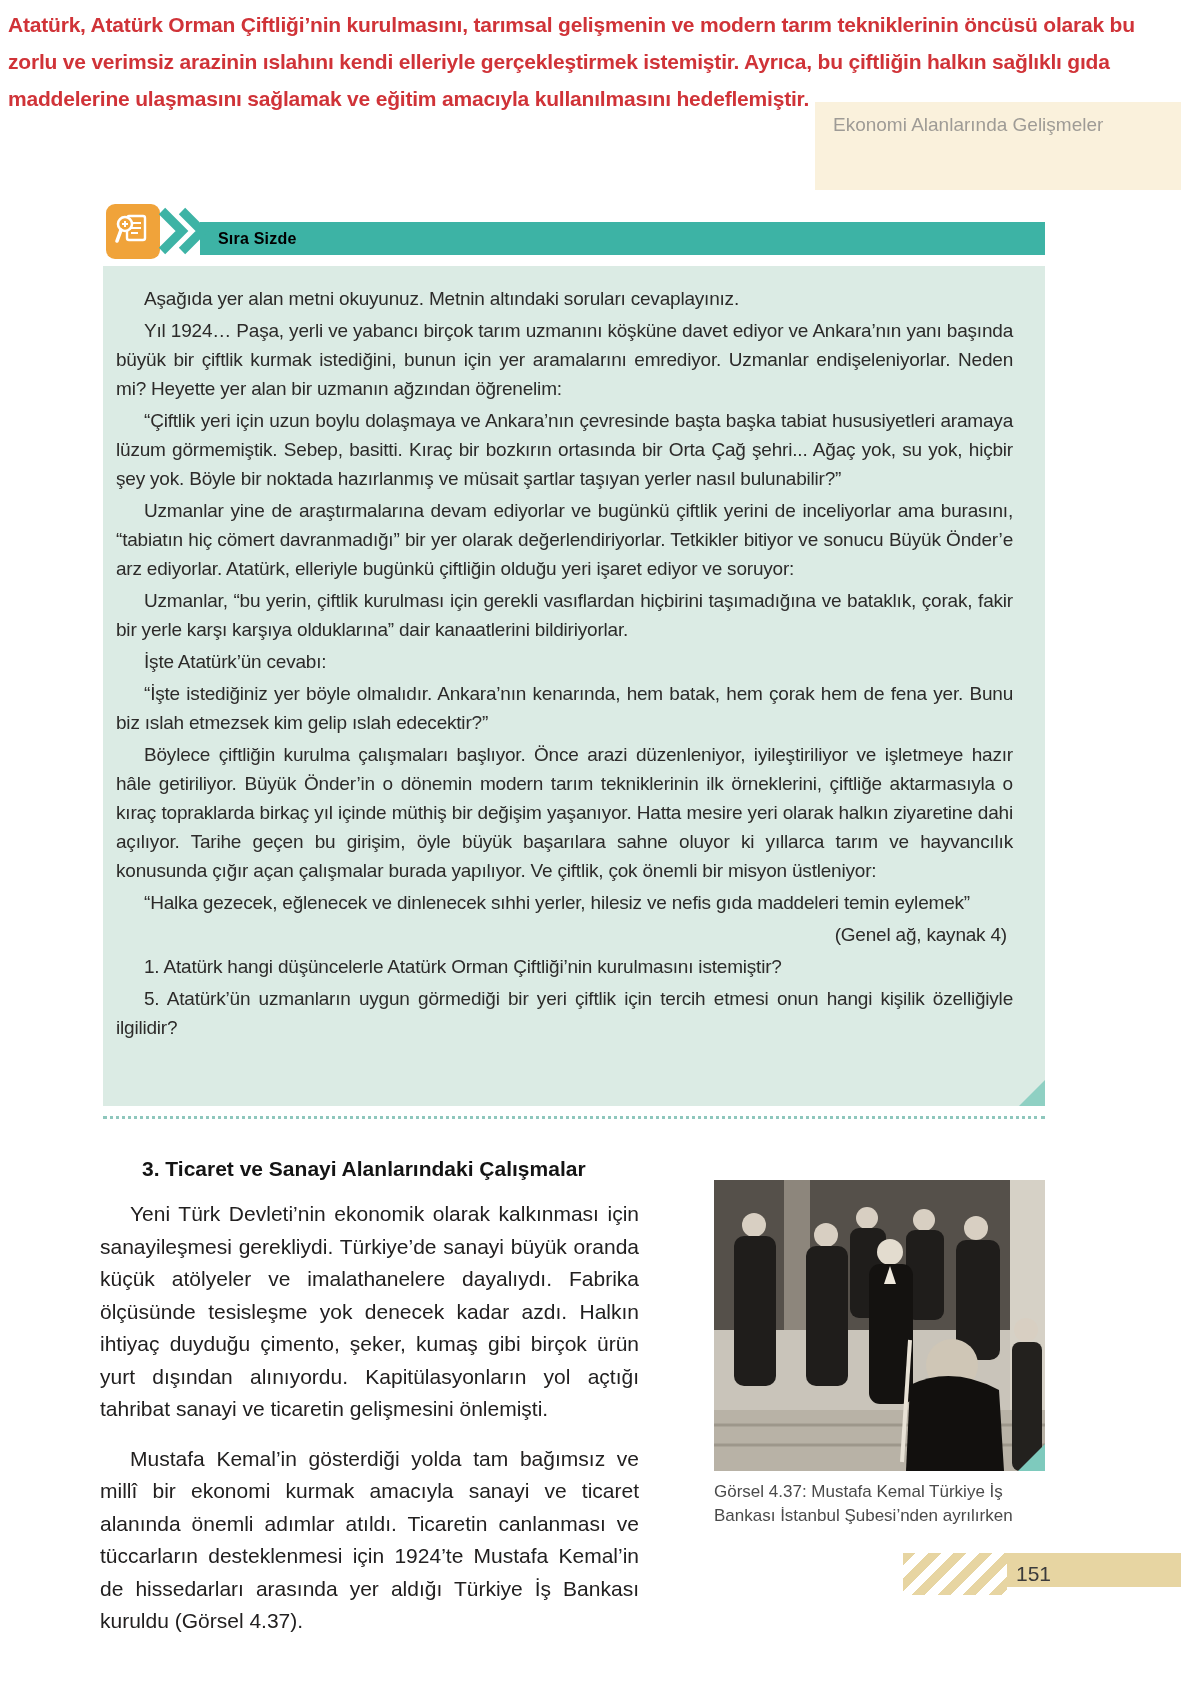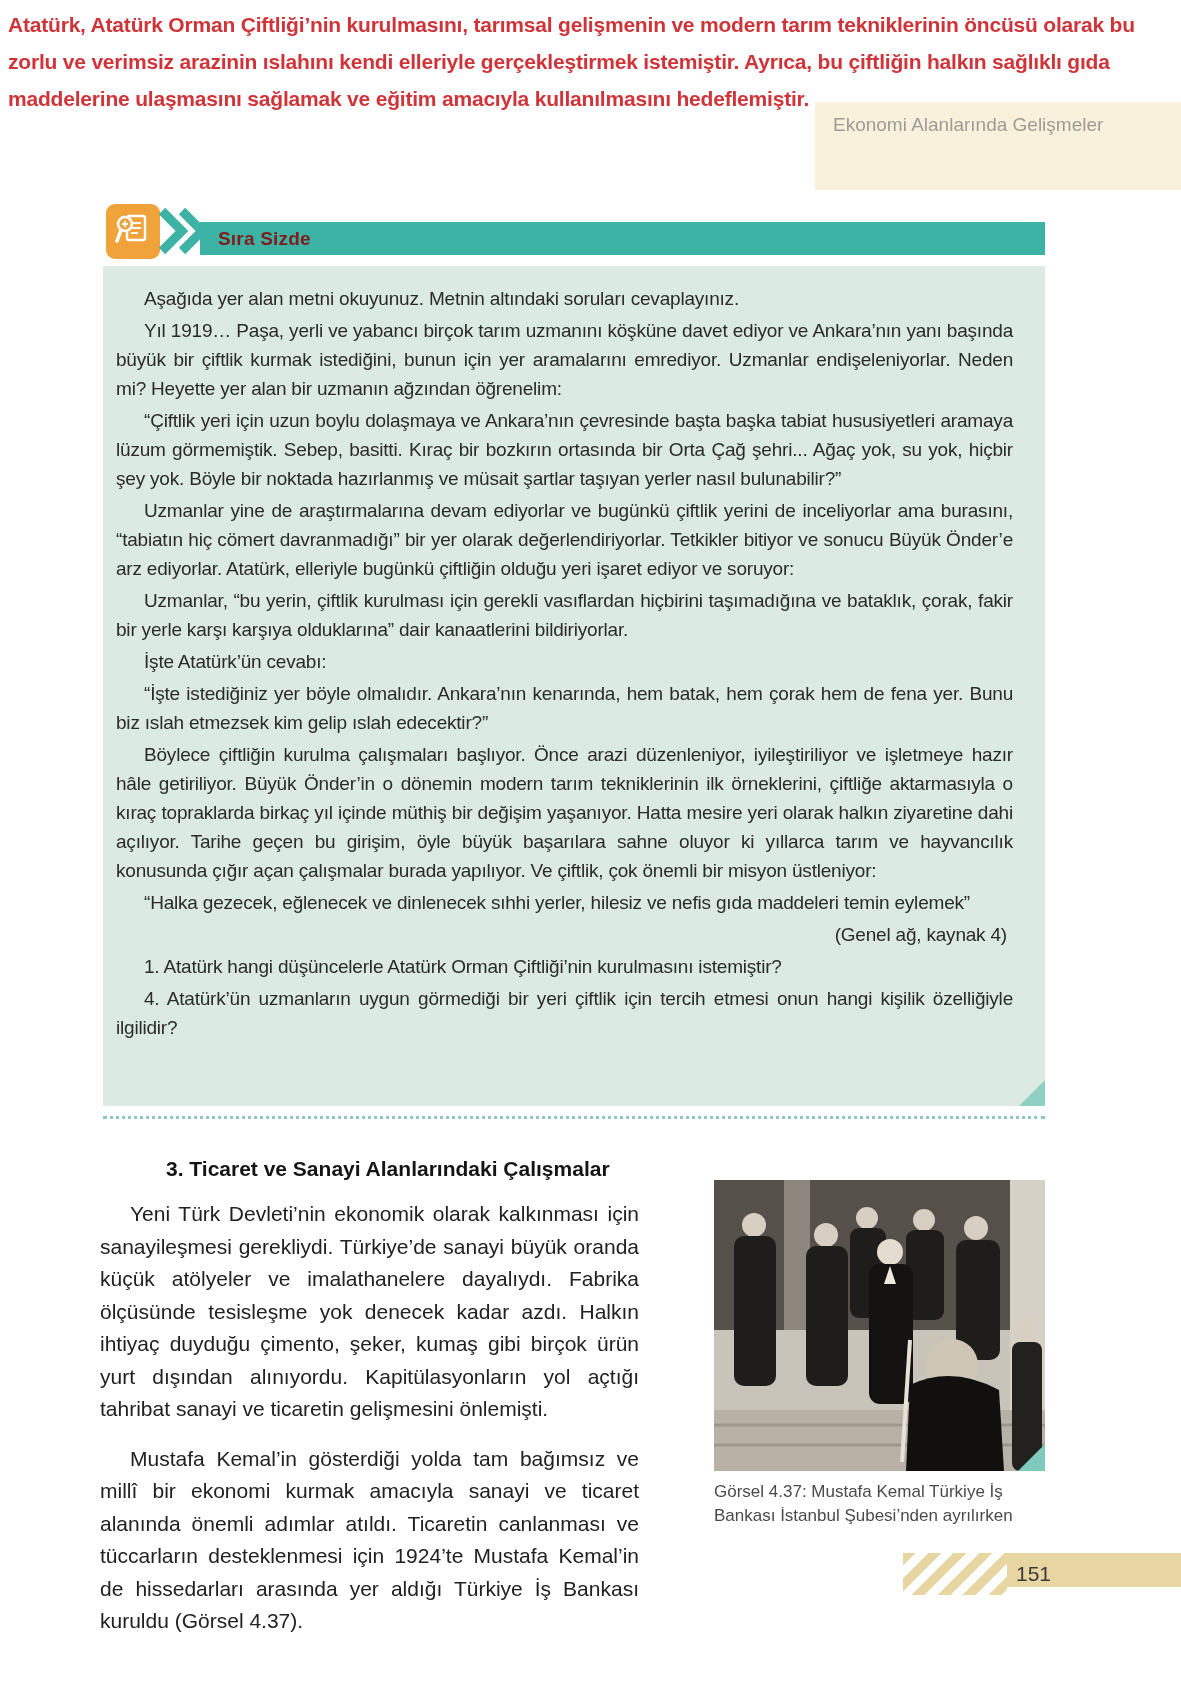--- a/index.html
+++ b/index.html
@@ -15,37 +15,37 @@
            background:#faf1dc;z-index:1;}
   .ghost-text{position:absolute;left:833px;top:114px;z-index:2;font-size:19px;
            color:#8f8d8a;opacity:.85;white-space:nowrap;}
 
   
   .ss-icon-box{position:absolute;left:106px;top:204px;width:54px;height:55px;
            background:#f0a33a;border-radius:9px;z-index:4;display:flex;align-items:center;justify-content:center;}
   .ss-chevrons{position:absolute;left:156px;top:205px;z-index:4;}
   .ss-bar{position:absolute;left:200px;top:222px;width:845px;height:33px;background:#3db3a5;z-index:3;
           display:flex;align-items:center;}
-  .ss-title{color:#7f1d1d;font-weight:bold;font-size:19px;padding-left:18px;letter-spacing:.2px;}
+  .ss-title{color:#000000;font-weight:bold;font-size:16px;padding-left:18px;letter-spacing:.2px;}
 
   
   .activity-box{position:absolute;left:103px;top:266px;width:942px;height:840px;
            background:#dbebe4;box-sizing:border-box;padding:18px 32px 0 13px;}
   .activity-box p{margin:0 0 3px 0;font-size:19px;line-height:29px;color:#2c2a29;
            text-align:justify;text-indent:28px;letter-spacing:-0.2px;}
   .source-line{text-align:right !important;text-indent:0 !important;
            padding-right:6px;margin-top:2px !important;}
   .corner-fold{position:absolute;right:0;bottom:0;width:0;height:0;
            border-bottom:26px solid #8fd0c3;border-left:26px solid transparent;}
 
   .dotted-divider{position:absolute;left:103px;top:1116px;width:942px;height:0;
            border-top:3px dotted #8fc7bd;}
 
   
-  .section-heading{position:absolute;left:142px;top:1157px;font-size:21px;font-weight:bold;color:#141414;margin-left:24px;}
+  .section-heading{position:absolute;left:142px;top:1157px;font-size:21px;font-weight:bold;color:#141414;}
   .body-col{position:absolute;left:100px;top:1198px;width:556px;}
   .body-col p{margin:0 17px 17px 0;font-size:21px;line-height:32.5px;color:#222020;
            text-align:justify;text-indent:30px;}
 
   
   .photo-frame{position:absolute;left:714px;top:1180px;width:331px;height:291px;overflow:hidden;}
   .photo-fold{position:absolute;right:0;bottom:0;width:0;height:0;
            border-bottom:27px solid #7ecabd;border-left:27px solid transparent;}
   .photo-caption{position:absolute;left:714px;top:1480px;width:331px;font-size:17px;
            line-height:24px;color:#4a4a4a;}
@@ -86,31 +86,31 @@
       <polyline points="6,6 26,26 6,46" fill="none" stroke="#3db3a5" stroke-width="9"></polyline>
       <polyline points="26,6 46,26 26,46" fill="none" stroke="#3db3a5" stroke-width="9"></polyline>
     </svg>
   </div>
   <div class="ss-bar">
     <span class="ss-title">Sıra Sizde</span>
   </div>
 
   <div class="activity-box">
     <p>Aşağıda yer alan metni okuyunuz. Metnin altındaki soruları cevaplayınız.</p>
-    <p>Yıl 1919… Paşa, yerli ve yabancı birçok tarım uzmanını köşküne davet ediyor ve Ankara’nın yanı başında büyük bir çiftlik kurmak istediğini, bunun için yer aramalarını emrediyor. Uzmanlar endişeleniyorlar. Neden mi? Heyette yer alan bir uzmanın ağzından öğrenelim:</p>
+    <p>Yıl 1924… Paşa, yerli ve yabancı birçok tarım uzmanını köşküne davet ediyor ve Ankara’nın yanı başında büyük bir çiftlik kurmak istediğini, bunun için yer aramalarını emrediyor. Uzmanlar endişeleniyorlar. Neden mi? Heyette yer alan bir uzmanın ağzından öğrenelim:</p>
     <p>“Çiftlik yeri için uzun boylu dolaşmaya ve Ankara’nın çevresinde başta başka tabiat hususiyetleri aramaya lüzum görmemiştik. Sebep, basitti. Kıraç bir bozkırın ortasında bir Orta Çağ şehri... Ağaç yok, su yok, hiçbir şey yok. Böyle bir noktada hazırlanmış ve müsait şartlar taşıyan yerler nasıl bulunabilir?”</p>
     <p>Uzmanlar yine de araştırmalarına devam ediyorlar ve bugünkü çiftlik yerini de inceliyorlar ama burasını, “tabiatın hiç cömert davranmadığı” bir yer olarak değerlendiriyorlar. Tetkikler bitiyor ve sonucu Büyük Önder’e arz ediyorlar. Atatürk, elleriyle bugünkü çiftliğin olduğu yeri işaret ediyor ve soruyor:</p>
     <p>Uzmanlar, “bu yerin, çiftlik kurulması için gerekli vasıflardan hiçbirini taşımadığına ve bataklık, çorak, fakir bir yerle karşı karşıya olduklarına” dair kanaatlerini bildiriyorlar.</p>
     <p>İşte Atatürk’ün cevabı:</p>
     <p>“İşte istediğiniz yer böyle olmalıdır. Ankara’nın kenarında, hem batak, hem çorak hem de fena yer. Bunu biz ıslah etmezsek kim gelip ıslah edecektir?”</p>
     <p>Böylece çiftliğin kurulma çalışmaları başlıyor. Önce arazi düzenleniyor, iyileştiriliyor ve işletmeye hazır hâle getiriliyor. Büyük Önder’in o dönemin modern tarım tekniklerinin ilk örneklerini, çiftliğe aktarmasıyla o kıraç topraklarda birkaç yıl içinde müthiş bir değişim yaşanıyor. Hatta mesire yeri olarak halkın ziyaretine dahi açılıyor. Tarihe geçen bu girişim, öyle büyük başarılara sahne oluyor ki yıllarca tarım ve hayvancılık konusunda çığır açan çalışmalar burada yapılıyor. Ve çiftlik, çok önemli bir misyon üstleniyor:</p>
     <p>“Halka gezecek, eğlenecek ve dinlenecek sıhhi yerler, hilesiz ve nefis gıda maddeleri temin eylemek”</p>
     <p class="source-line">(Genel ağ, kaynak 4)</p>
     <p>1. Atatürk hangi düşüncelerle Atatürk Orman Çiftliği’nin kurulmasını istemiştir?</p>
-    <p>4. Atatürk’ün uzmanların uygun görmediği bir yeri çiftlik için tercih etmesi onun hangi kişilik özelliğiyle ilgilidir?</p>
+    <p>5. Atatürk’ün uzmanların uygun görmediği bir yeri çiftlik için tercih etmesi onun hangi kişilik özelliğiyle ilgilidir?</p>
     <div class="corner-fold"></div>
   </div>
 
   <div class="dotted-divider"></div>
 
   <div class="section-heading">3. Ticaret ve Sanayi Alanlarındaki Çalışmalar</div>
 
   <div class="body-col">
     <p>Yeni Türk Devleti’nin ekonomik olarak kalkınması için sanayileşmesi gerekliydi. Türkiye’de sanayi büyük oranda küçük atölyeler ve imalathanelere dayalıydı. Fabrika ölçüsünde tesisleşme yok denecek kadar azdı. Halkın ihtiyaç duyduğu çimento, şeker, kumaş gibi birçok ürün yurt dışından alınıyordu. Kapitülasyonların yol açtığı tahribat sanayi ve ticaretin gelişmesini önlemişti.</p>
     <p>Mustafa Kemal’in gösterdiği yolda tam bağımsız ve millî bir ekonomi kurmak amacıyla sanayi ve ticaret alanında önemli adımlar atıldı. Ticaretin canlanması ve tüccarların desteklenmesi için 1924’te Mustafa Kemal’in de hissedarları arasında yer aldığı Türkiye İş Bankası kuruldu (Görsel 4.37).</p>

